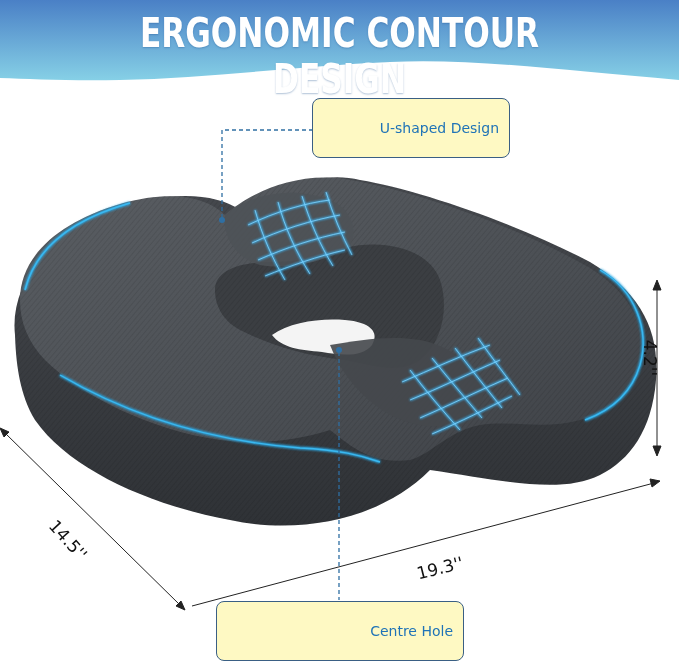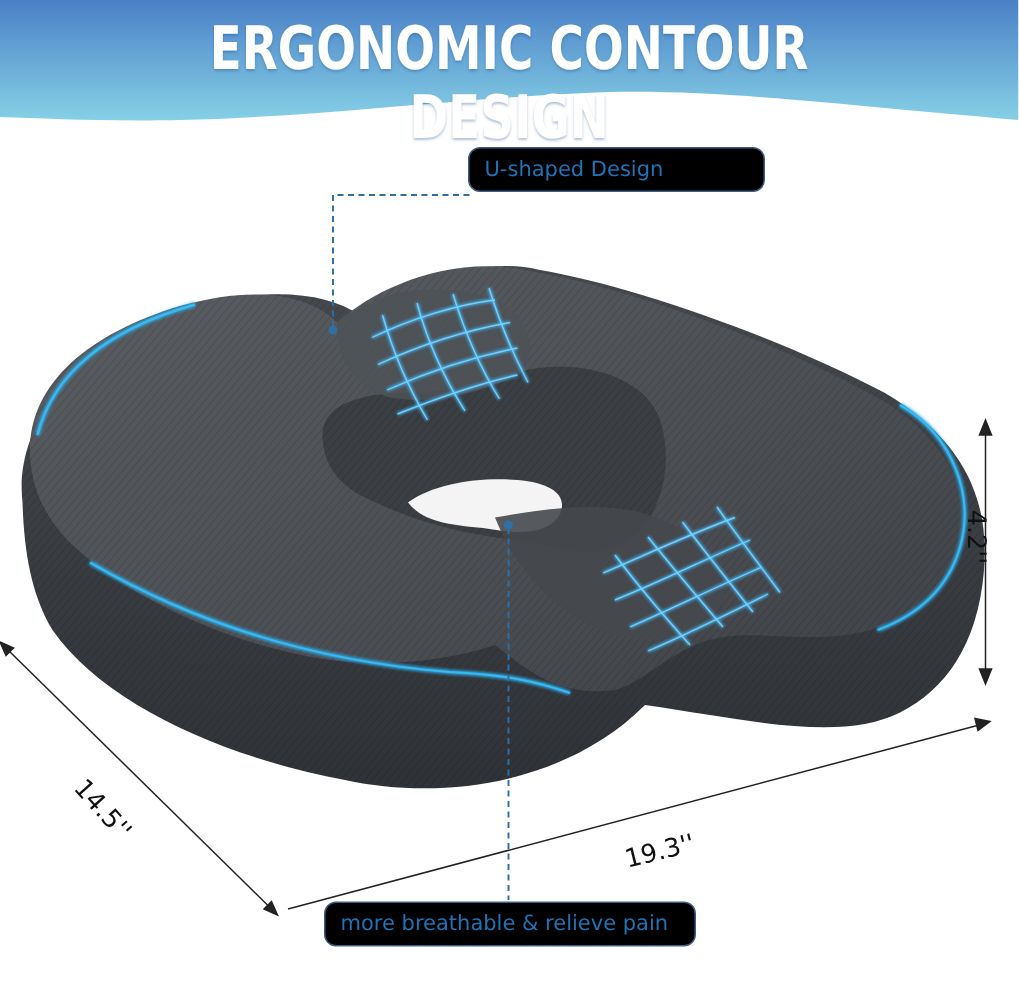--- a/index.html
+++ b/index.html
@@ -15,23 +15,24 @@
     .title {
       position: absolute; left: 0; top: 10px; width: 679px; text-align: center;
       color: #ffffff; font-family: "DejaVu Sans", sans-serif; font-weight: bold;
       font-size: 40px; letter-spacing: 0px; transform: scaleX(0.78);
       transform-origin: center top;
       text-shadow: 0 1px 2px rgba(30,80,140,0.35);
     }
     .scene { position: absolute; left: 0; top: 0; }
     .callout {
       position: absolute; border: 1.5px solid #3a5f84; border-radius: 8px;
-      background: #000000; color: #1f73b7;
+      background: #fef9c3; color: #1f73b7;
       font-family: "DejaVu Sans", sans-serif; font-size: 14px; line-height: 18px;
-      padding: 5px 10px;
+      padding: 20px 10px;
+      text-align: right;
     }
     .callout span { display: block; white-space: nowrap; }
     .dim-label {
       position: absolute; font-family: "DejaVu Sans", sans-serif;
       font-size: 17px; color: #111111; white-space: nowrap;
     }
   </style>
 </head>
 <body>
 
@@ -180,18 +181,18 @@
     <line x1="192" y1="606" x2="654" y2="483"></line>
     <path d="M660,481 L650,479 L652,487 Z"></path>
   </g>
 </svg>
 
 <div class="callout" style="left:312px; top:98px; width:176px;">
   <span>U-shaped Design</span>
 </div>
 
 <div class="callout" style="left:216px; top:601px; width:226px;">
-  <span>more breathable &amp; relieve pain</span>
+  <span>Centre Hole</span>
 </div>
 
 <div class="dim-label" style="left:650px; top:358px; transform: translate(-50%,-50%) rotate(90deg);">4.2''</div>
 <div class="dim-label" style="left:68px; top:540px; transform: translate(-50%,-50%) rotate(48deg);">14.5''</div>
 <div class="dim-label" style="left:440px; top:568px; transform: translate(-50%,-50%) rotate(-14deg);">19.3''</div>
 
 </body></html>

